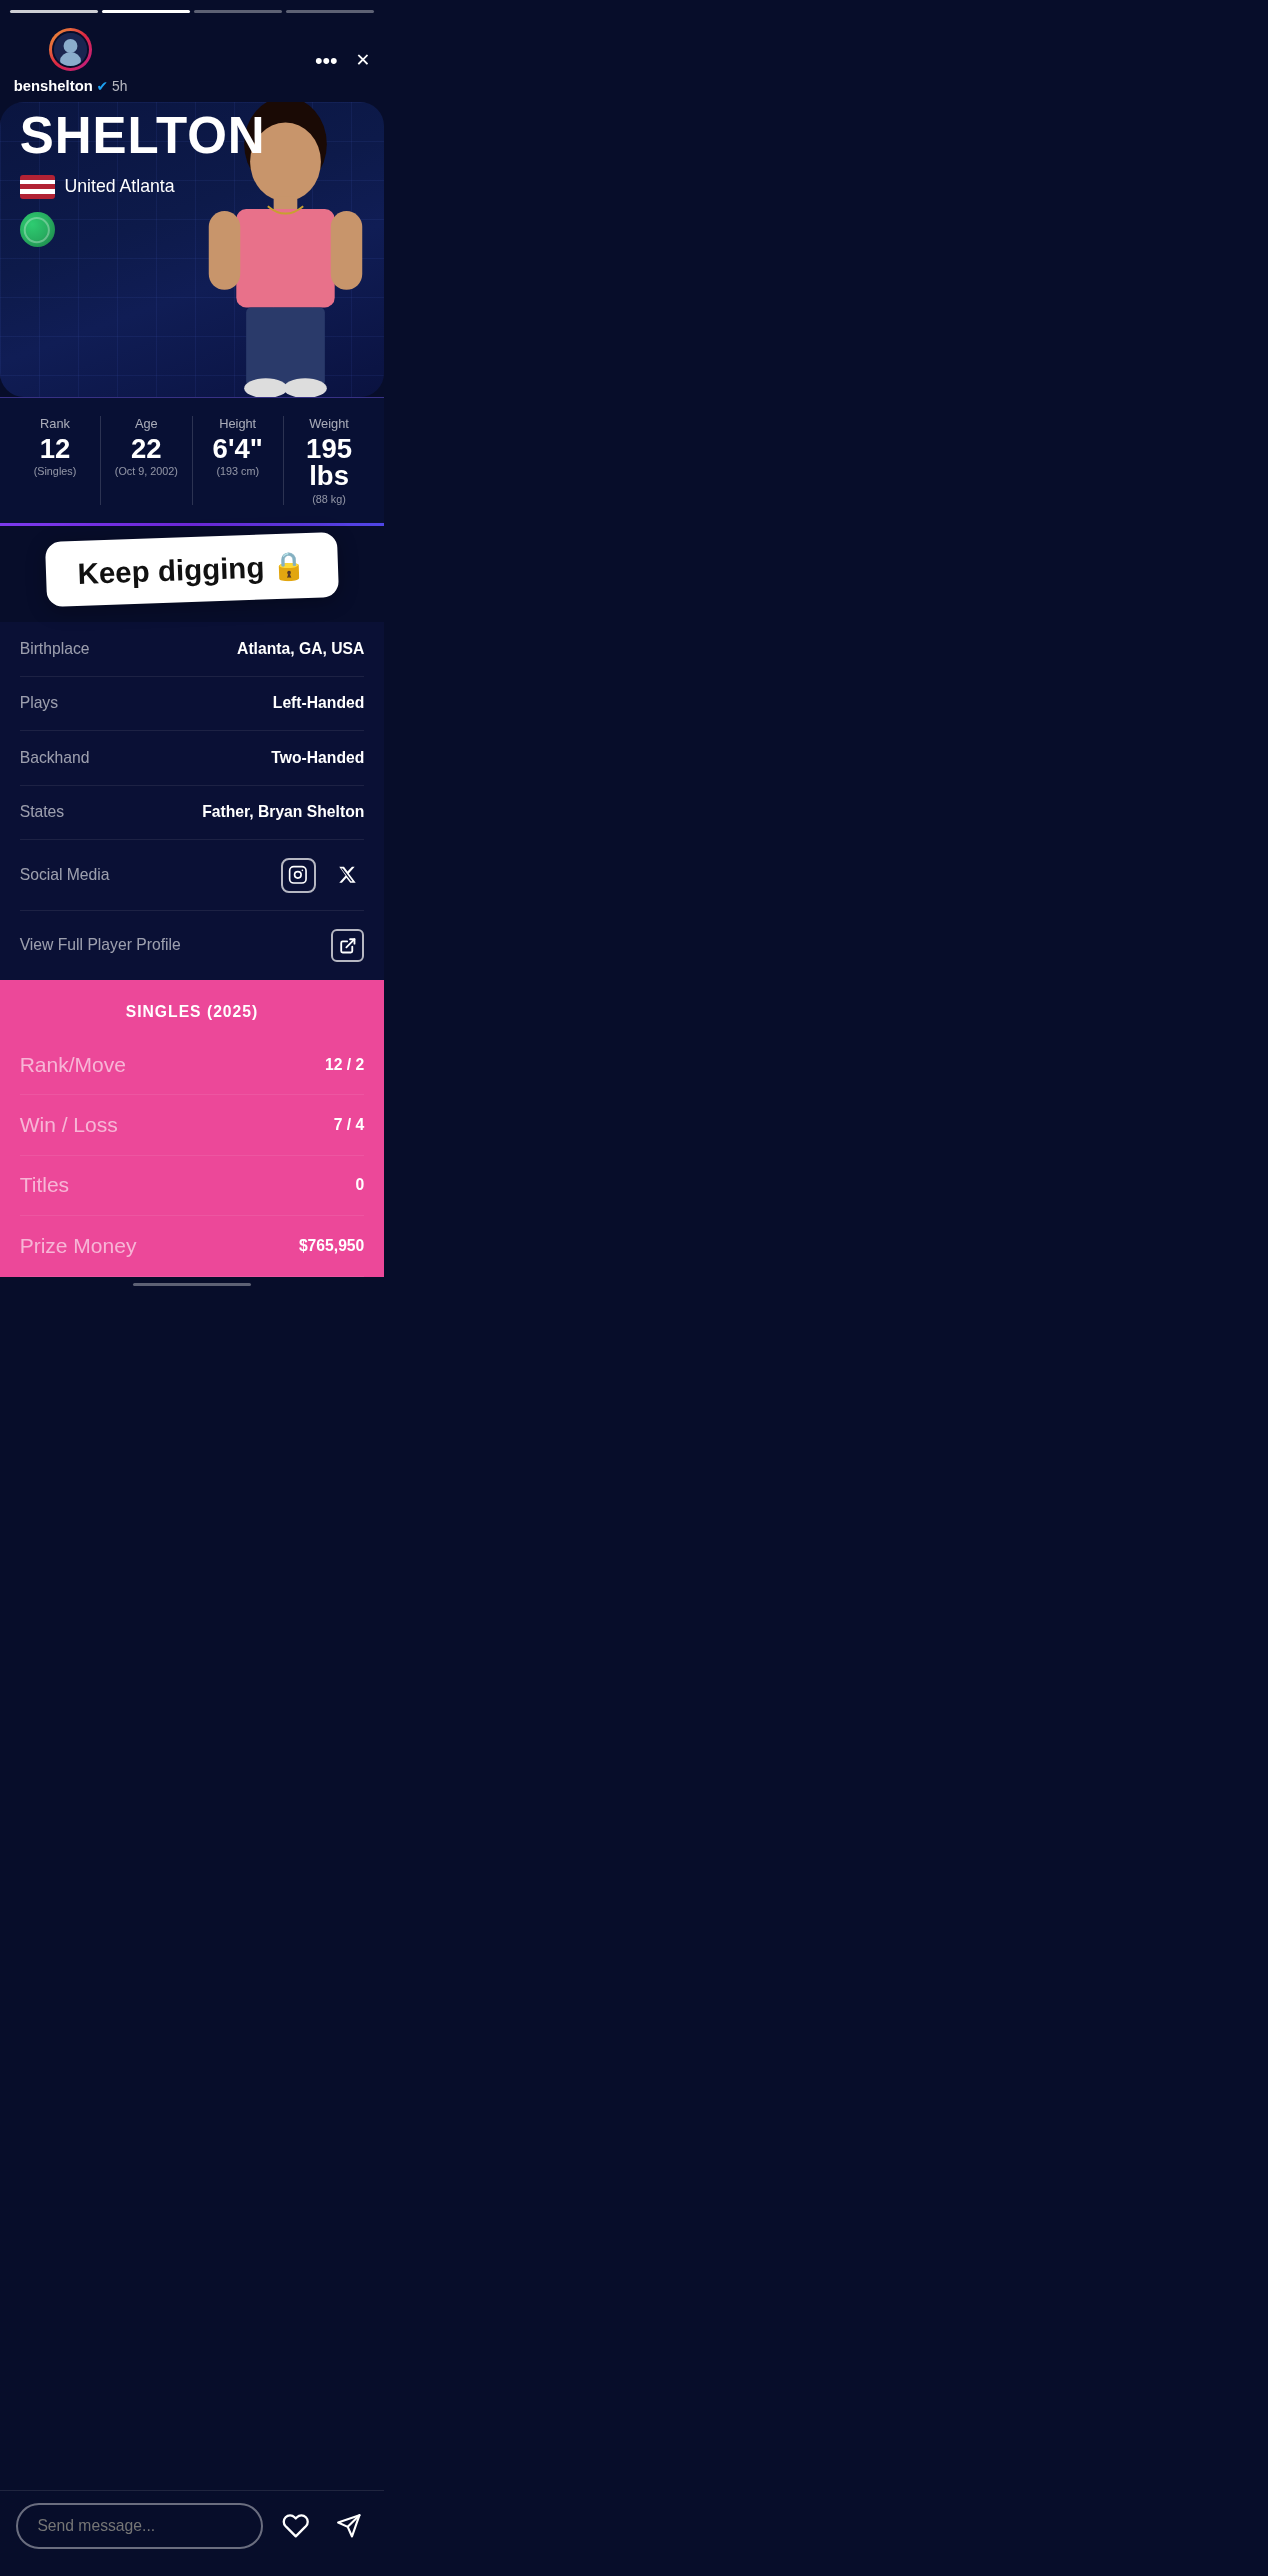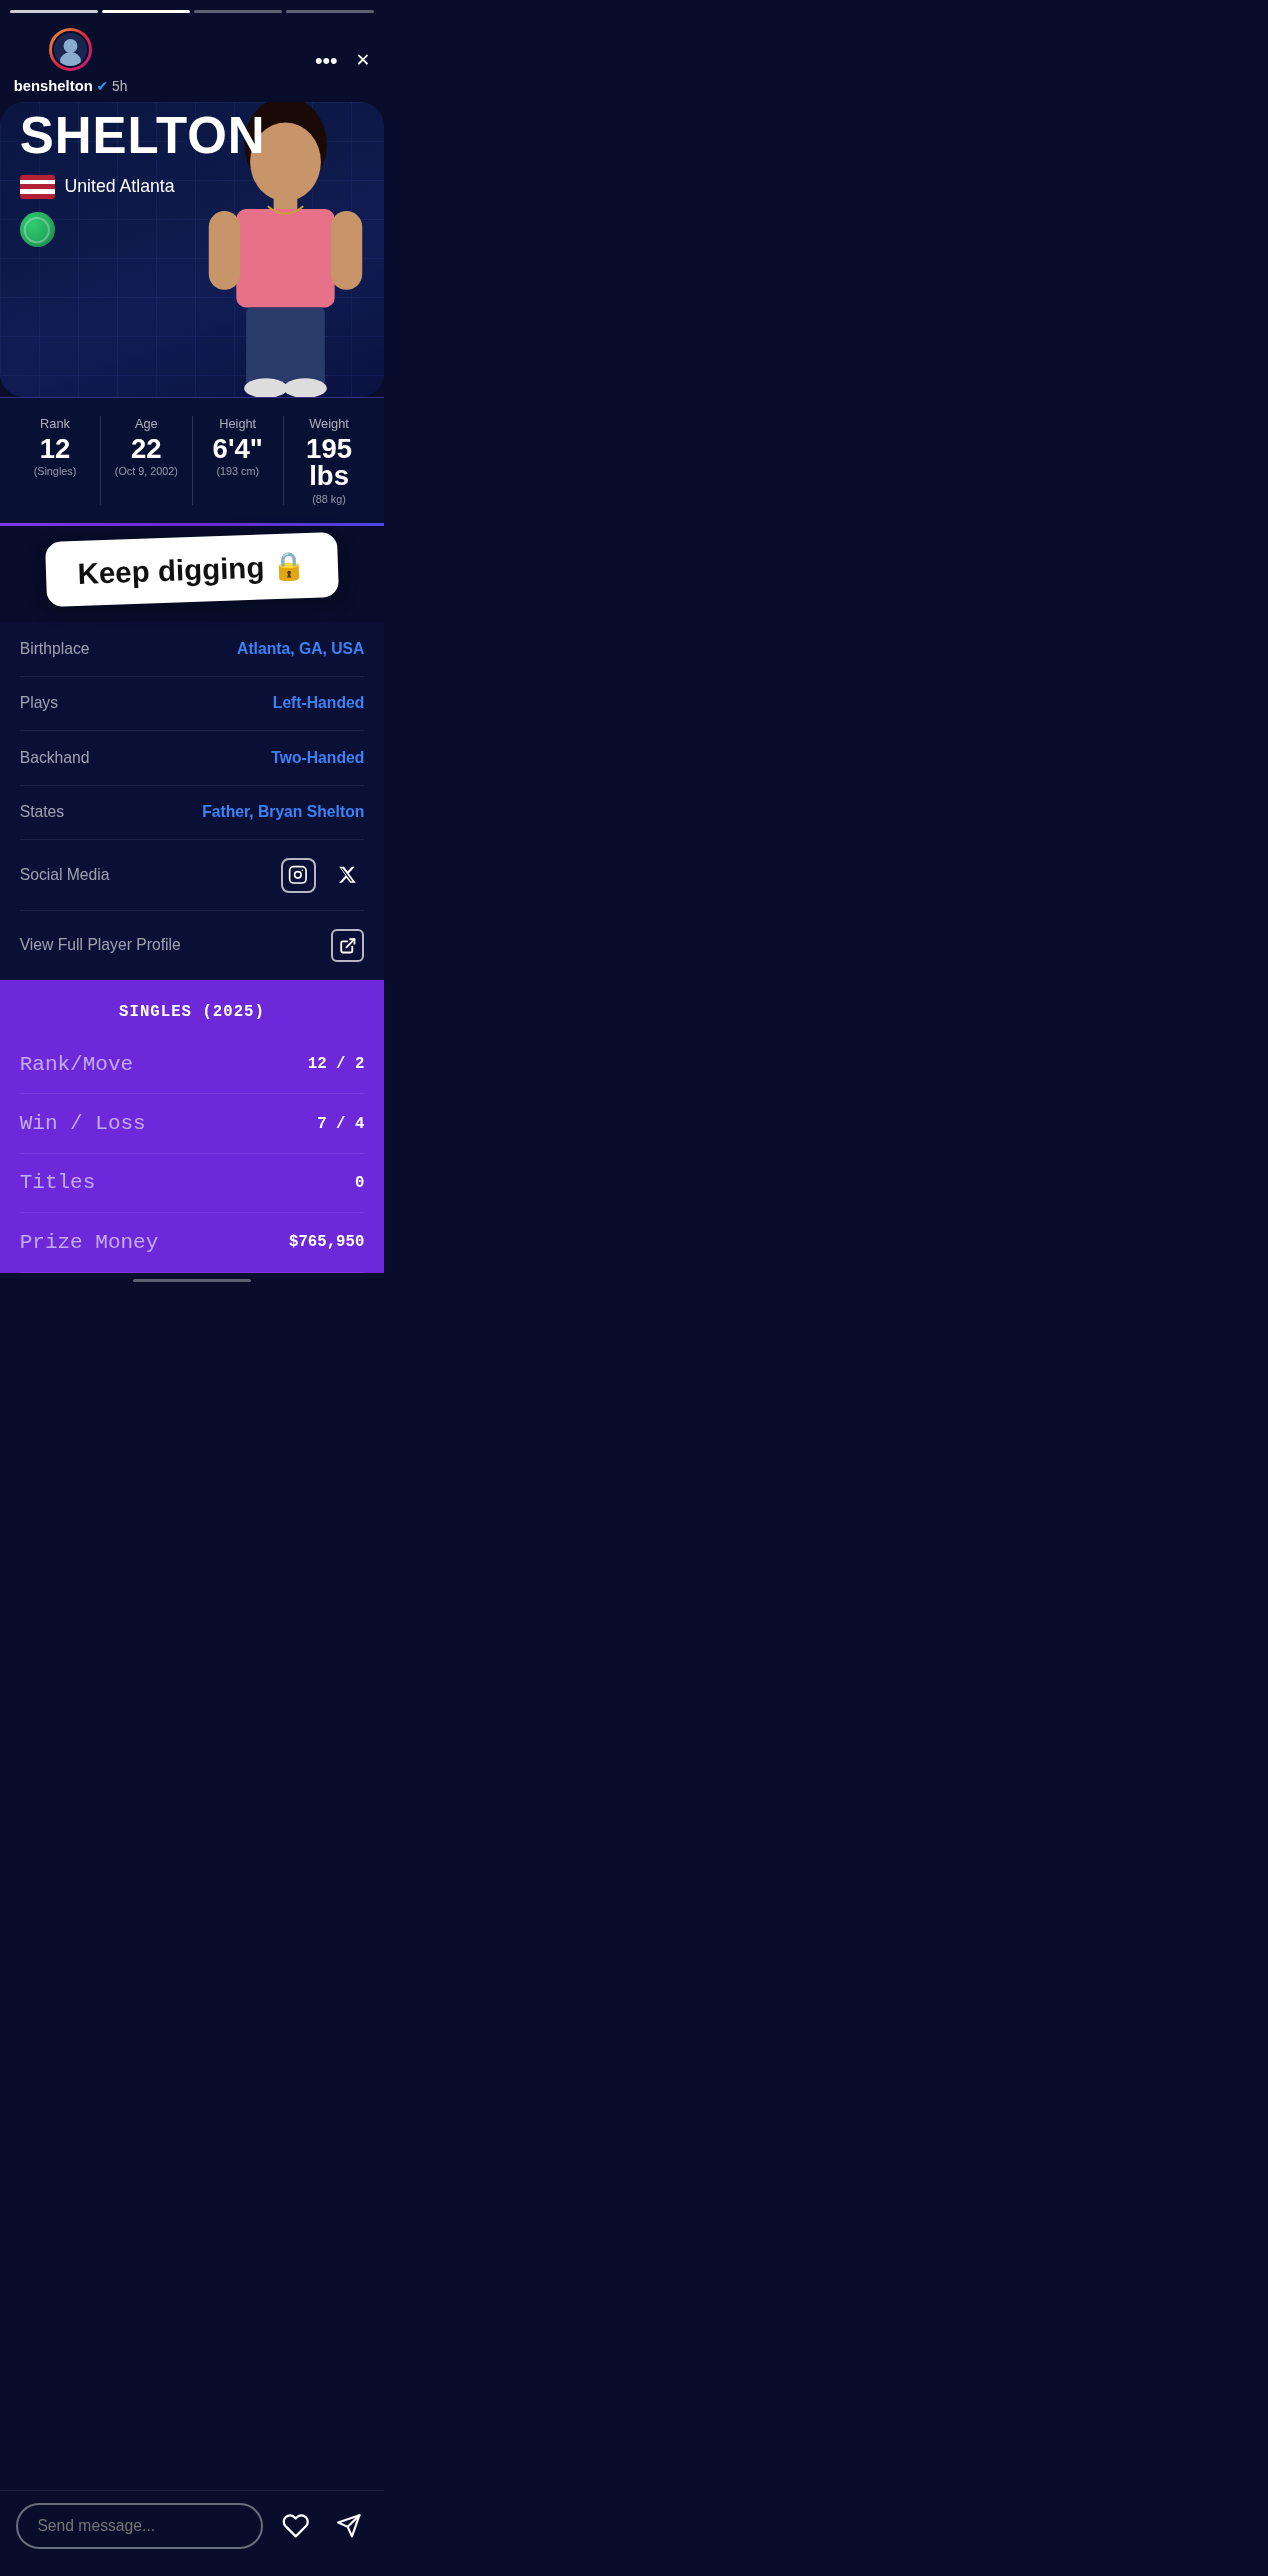--- a/index.html
+++ b/index.html
@@ -279,21 +279,21 @@
       border-bottom: 1px solid rgba(255,255,255,0.08);
     }
     .info-row:last-child { border-bottom: none; }
     .info-label {
       font-size: 15.7px;
       color: rgba(255,255,255,0.6);
     }
     .info-value {
       font-size: 15.7px;
       font-weight: 600;
-      color: #3b82f6;
+      color: #ffffff;
       text-align: right;
     }
     .social-icons-row {
       display: flex;
       gap: 13.8px;
       align-items: center;
     }
     .social-icon {
       width: 35px;
       height: 35px;
@@ -325,23 +325,22 @@
       display: flex;
       align-items: center;
       justify-content: center;
       font-size: 17.7px;
       color: #fff;
       cursor: pointer;
     }
 
     
     .singles-section {
-      background: #6d28d9;
+      background: #ec4899;
       padding: 0 19.7px;
-      font-family: Liberation Mono, monospace;
     }
     .singles-header {
       text-align: center;
       padding: 23.6px 0 13.8px;
       font-size: 15.7px;
       font-weight: 700;
       color: #fff;
       letter-spacing: 1px;
     }
     .singles-row {

